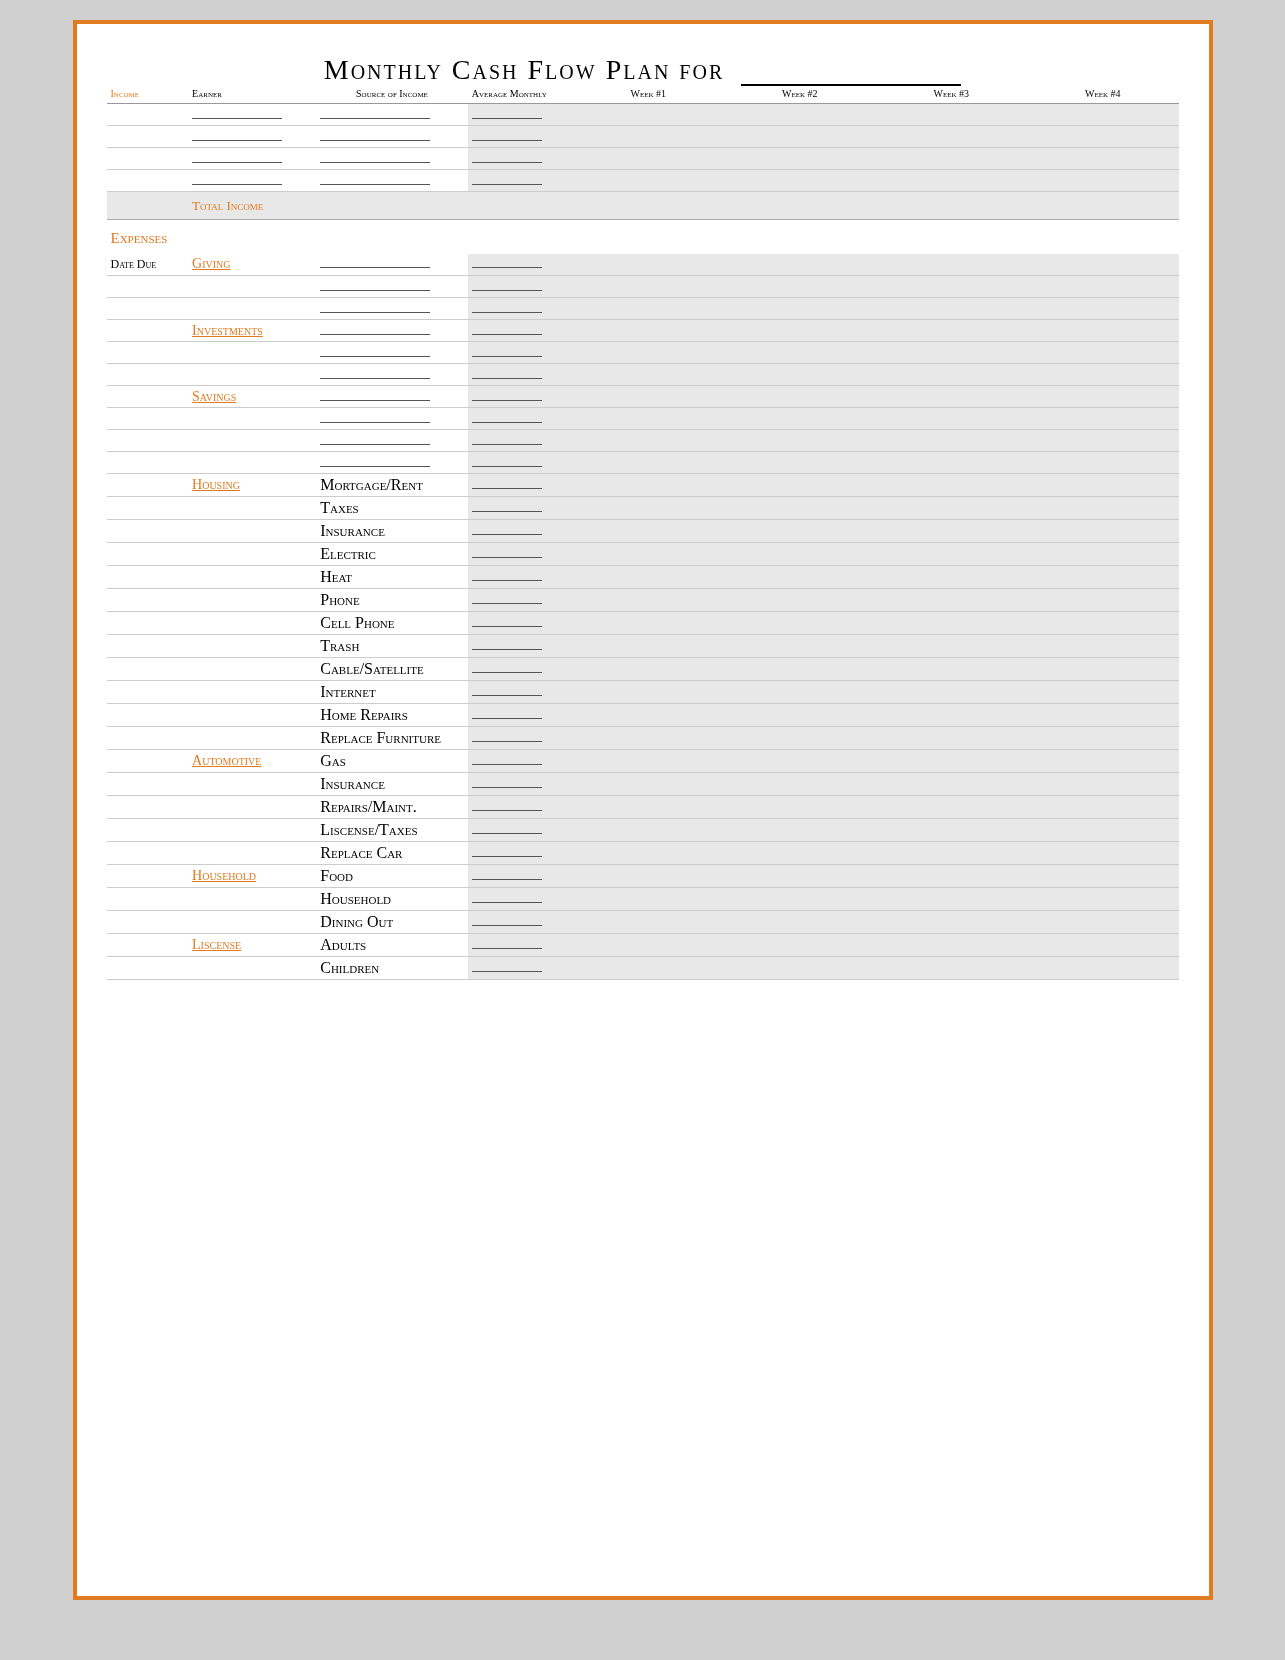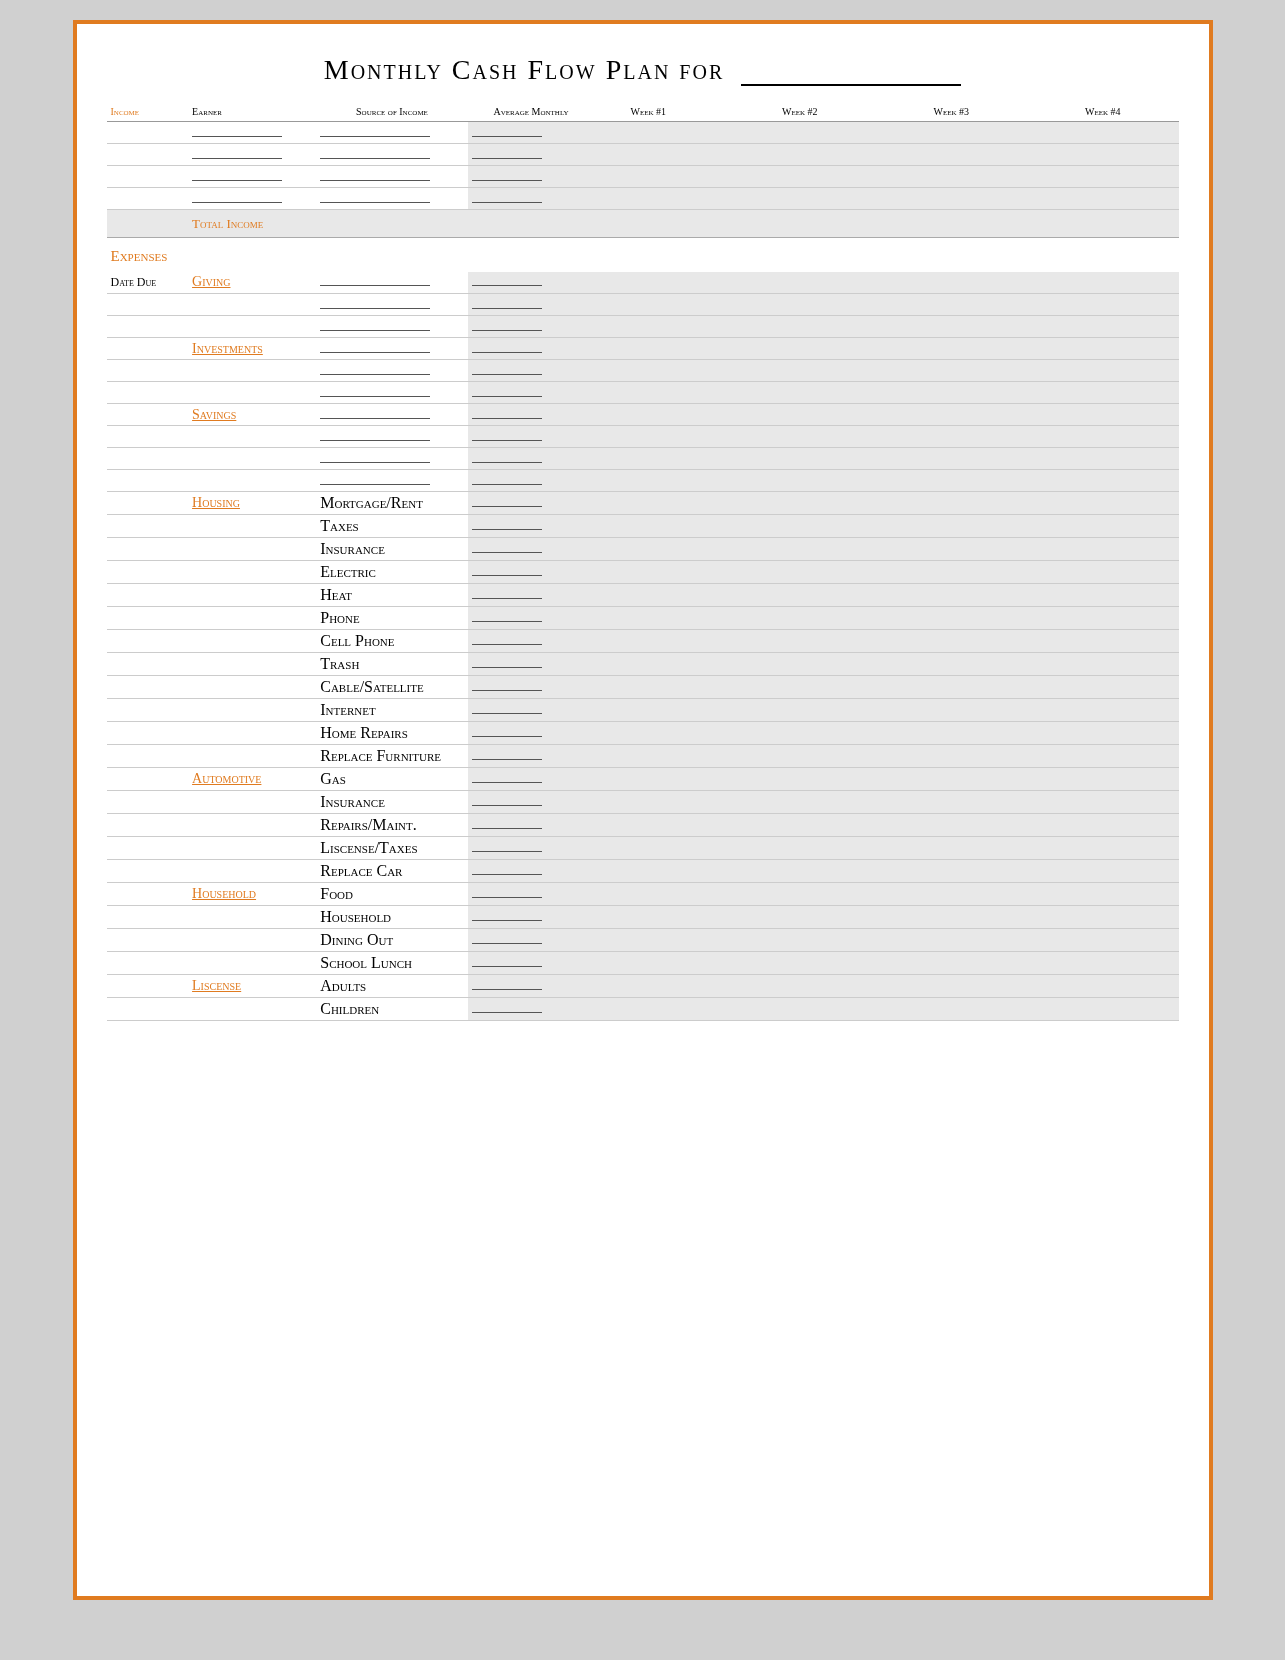--- a/index.html
+++ b/index.html
@@ -18,21 +18,20 @@
       min-height: 1580px;
       border: 4px solid #e07b20;
       padding: 30px 30px 30px 30px;
       position: relative;
     }
     .title {
       text-align: center;
       font-size: 28px;
       font-weight: normal;
       letter-spacing: 2px;
-      margin-bottom: 18px;
       font-variant: small-caps;
     }
     .title-line {
       display: inline-block;
       width: 220px;
       border-bottom: 2px solid black;
       margin-left: 8px;
       vertical-align: bottom;
     }
     .main-table {
@@ -129,21 +128,21 @@
       <col class="col-week">
       <col class="col-week">
       <col class="col-week">
       <col class="col-week">
     </colgroup>
     <thead>
       <tr class="header-row">
         <th><span class="orange-text">Income</span></th>
         <th><span>Earner</span></th>
         <th style="text-align:center;"><span>Source of Income</span></th>
-        <th style="text-align:right;"><span>Average Monthly</span></th>
+        <th style="text-align:left;"><span>Average Monthly</span></th>
         <th style="text-align:center;"><span>Week #1</span></th>
         <th style="text-align:center;"><span>Week #2</span></th>
         <th style="text-align:center;"><span>Week #3</span></th>
         <th style="text-align:center;"><span>Week #4</span></th>
       </tr>
     </thead>
     <tbody>
 
       <tr class="data-row">
         <td></td>
@@ -500,30 +499,20 @@
       <tr class="data-row">
         <td></td>
         <td></td>
         <td><span class="sub-item">Dining Out</span></td>
         <td class="shaded"><span class="avg-underline"></span></td>
         <td class="shaded"></td>
         <td class="shaded"></td>
         <td class="shaded"></td>
         <td class="shaded"></td>
       </tr>
-      <tr class="data-row">
-        <td></td>
-        <td></td>
-        <td><span class="sub-item">School Lunch</span></td>
-        <td class="shaded"><span class="avg-underline"></span></td>
-        <td class="shaded"></td>
-        <td class="shaded"></td>
-        <td class="shaded"></td>
-        <td class="shaded"></td>
-      </tr>
 
       <tr class="data-row">
         <td></td>
         <td><span class="section-label-orange">Liscense</span></td>
         <td><span class="sub-item">Adults</span></td>
         <td class="shaded"><span class="avg-underline"></span></td>
         <td class="shaded"></td>
         <td class="shaded"></td>
         <td class="shaded"></td>
         <td class="shaded"></td>

